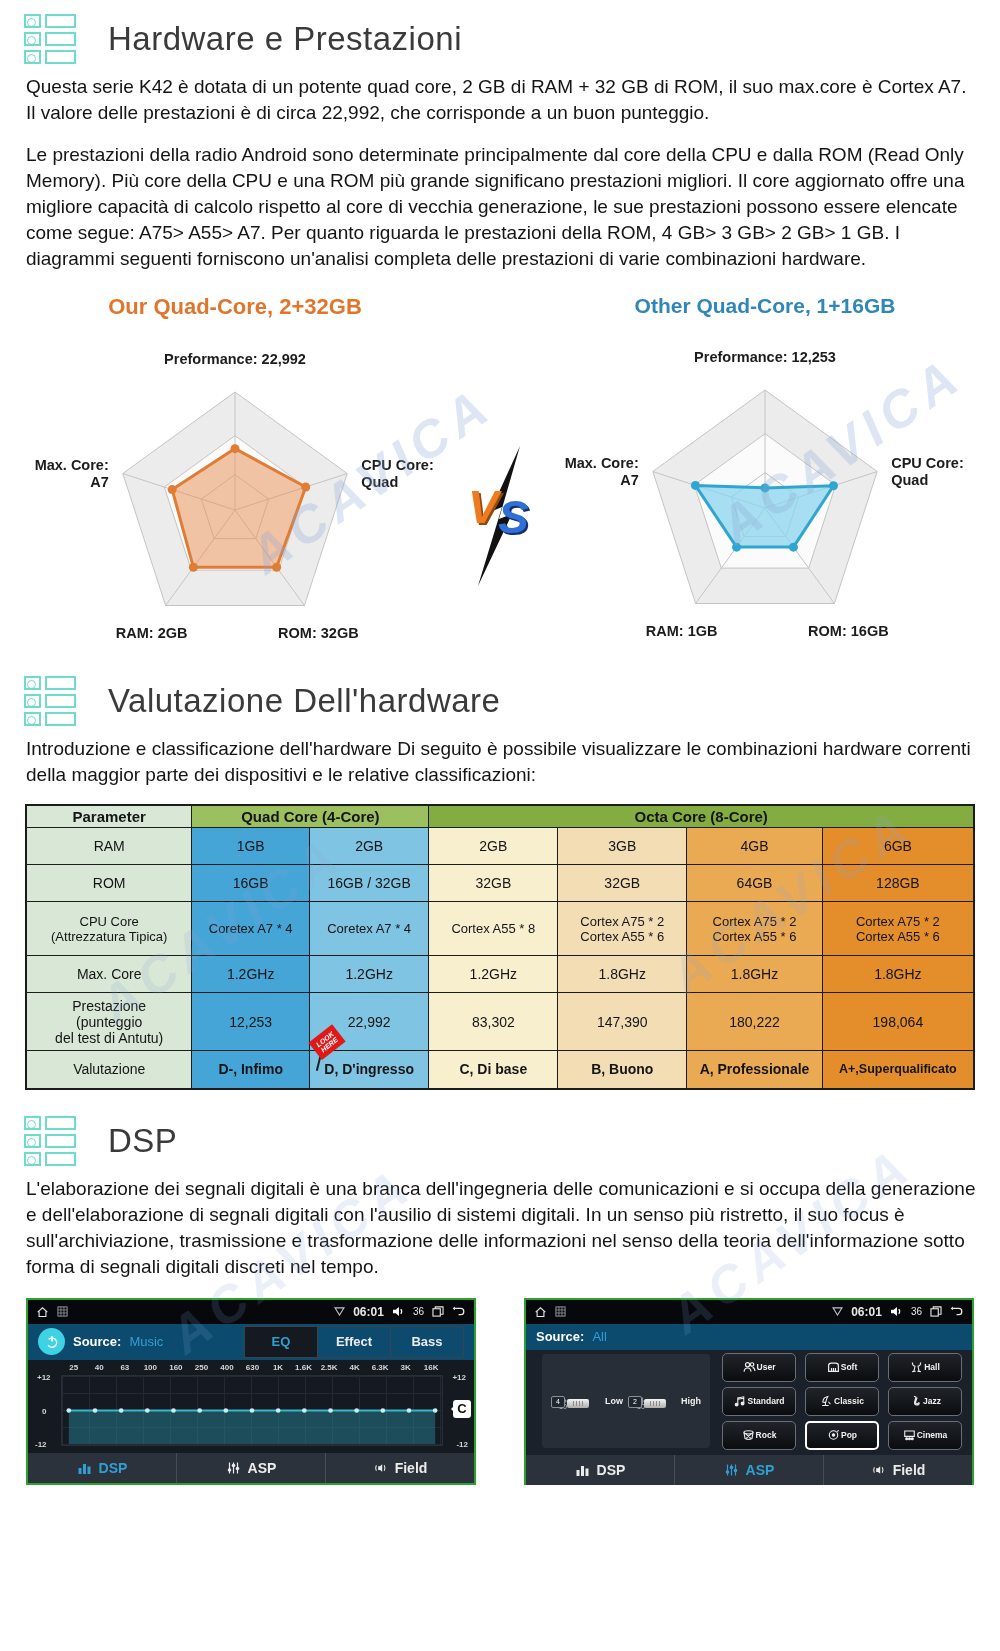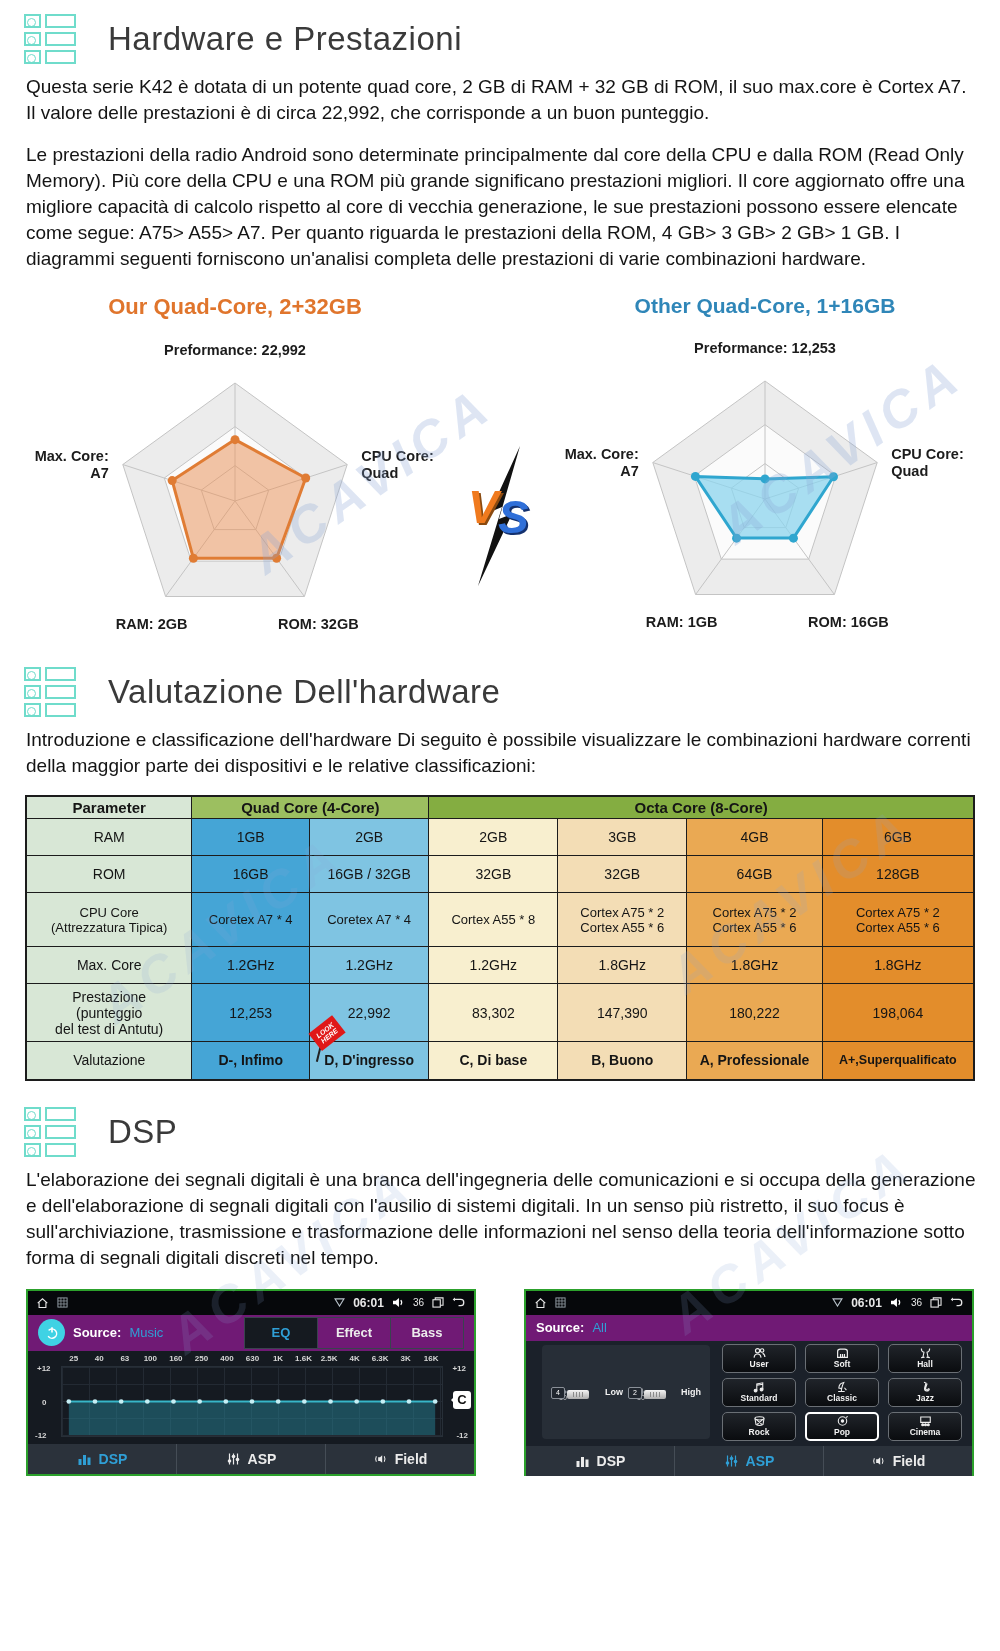--- a/index.html
+++ b/index.html
@@ -11,21 +11,21 @@
   .li-row{flex:1;display:flex;gap:4px;}
   .li-sq{width:13px;border:2px solid var(--teal-icon,#6fdccb);position:relative;}
   .li-sq::after{content:"";position:absolute;left:1px;top:2px;width:7px;height:7px;border:1.5px solid var(--teal-icon,#6fdccb);border-radius:50%;}
   .li-bar{flex:1;border:2px solid var(--teal-icon,#6fdccb);}
   .sec-title{font-size:33px;font-weight:400;color:#3a3a3a;letter-spacing:.5px;}
   
   .body-text{margin:0 24px 16px 26px;font-size:19px;line-height:26px;color:#141414;}
   
   .charts-row{display:flex;margin-top:4px;}
   .chart-block{width:470px;}
-  .chart-title{text-align:center;font-weight:bold;font-size:22px;margin:6px 0 7px;}
+  .chart-title{text-align:center;font-weight:bold;font-size:22px;margin:6px 0 16px;}
   .chart-title.our{color:var(--orange,#e0752c);}
   .chart-title.other{color:var(--blue,#2f86b8);font-size:21px;}
   .vs-wrap{width:60px;position:relative;margin-top:158px;height:140px;}
   .vs-wrap .vs-letter{position:absolute;font-size:46px;font-weight:bold;font-style:italic;line-height:1;}
   .vs-v{left:-2px;top:38px;color:#f07a1e;text-shadow:2px 2px 0 #8a4a10;}
   .vs-s{left:28px;top:48px;color:#2f6fd8;text-shadow:2px 2px 0 #14316e;}
   
   table.hw{border-collapse:collapse;margin:8px 25px 0;width:950px;table-layout:fixed;
            font-size:14px;border:2px solid #1c1c1c;}
   table.hw td{border:1.5px solid #1c1c1c;text-align:center;padding:2px 3px;color:#151515;}
@@ -50,21 +50,21 @@
   .flag-stem{position:absolute;left:8px;top:2px;width:2px;height:18px;background:#222;transform:rotate(14deg);z-index:4;}
   
   .screens-row{display:flex;justify-content:space-between;padding:0 26px;margin-top:18px;}
   .screen{width:450px;height:187px;box-sizing:border-box;border:2px solid var(--screen-border,#2ca12c);
           background:#1b212a;display:flex;flex-direction:column;color:#e8e8e8;}
   .sbar{height:24px;background:#06080b;display:flex;align-items:center;padding:0 8px;gap:8px;flex:0 0 auto;}
   .sb-spacer{flex:1;}
   .sb-ic{display:flex;align-items:center;}
   .sb-time{font-size:12px;font-weight:bold;}
   .sb-vol{font-size:10px;}
-  .src-row{display:flex;align-items:center;padding:0 10px;gap:8px;flex:0 0 auto;background:#701a75;}
+  .src-row{display:flex;align-items:center;padding:0 10px;gap:8px;flex:0 0 auto;background:#0c4a6e;}
   .screen-left .src-row{height:36px;}
   .screen-right .src-row{height:26px;}
   .power-btn{width:27px;height:27px;border-radius:50%;background:#3fd2e4;display:flex;align-items:center;justify-content:center;flex:0 0 auto;}
   .src-label{font-size:13px;font-weight:bold;color:#fff;}
   .src-value{font-size:13px;color:var(--nav-active,#2f9fd6);}
   .tabs{margin-left:auto;display:flex;height:30px;border:1px solid #39434e;}
   .tab{width:72px;display:flex;align-items:center;justify-content:center;font-size:13px;font-weight:bold;color:#ececec;border-left:1px solid #39434e;}
   .tab:first-child{border-left:none;background:#151a20;}
   .tab.active{color:var(--nav-active,#2f9fd6);}
   .eq-area{flex:1;position:relative;background:#151a21;}
@@ -100,21 +100,21 @@
   .sbadge{position:absolute;right:calc(50% + 13px);width:12px;height:10px;line-height:10px;font-size:7px;
           color:#fff;background:#20262e;border:1px solid #8a9098;border-radius:2px;text-align:center;}
   .sbadge::after{content:"";position:absolute;right:-5px;top:2px;border:2.5px solid transparent;border-left-color:#8a9098;}
   .sscale{position:absolute;font-size:7px;color:#c9c9c9;}
   .sc-t{top:0;left:8px;} .sc-m{top:calc(50% - 4px);left:10px;} .sc-b{bottom:0;left:4px;}
   .sticks{position:absolute;right:calc(50% + 5px);top:3px;bottom:3px;width:4px;
           background:repeating-linear-gradient(to bottom,#4a525c 0 1px,transparent 1px 7px);}
   .slabel{height:13px;font-size:9px;font-weight:bold;color:#f0f0f0;}
   .fx-grid{flex:1;display:grid;grid-template-columns:repeat(3,1fr);gap:5px 9px;}
   .fx-btn{height:29px;background:linear-gradient(#20242a,#0a0c0f);border:1px solid #6a6f75;border-radius:5px;
-          display:flex;flex-direction:column;align-items:center;justify-content:center;gap:1px;box-sizing:border-box;}
+          display:flex;flex-direction:row;align-items:center;justify-content:center;gap:1px;box-sizing:border-box;}
   .fx-btn.active{border:2px solid #fff;}
   .fx-ic{display:flex;} .fx-ic svg{width:13px;height:12px;}
   .fx-lb{font-size:8.5px;font-weight:bold;color:#f2f2f2;line-height:9px;}
   
   .wm{position:absolute;font-size:52px;font-weight:bold;font-style:italic;letter-spacing:7px;
       color:#8aa6d6;opacity:.28;transform:rotate(-35deg);pointer-events:none;z-index:9;}
   .wm.dim{opacity:.16;}
 </style>
 </head>
 <body>

